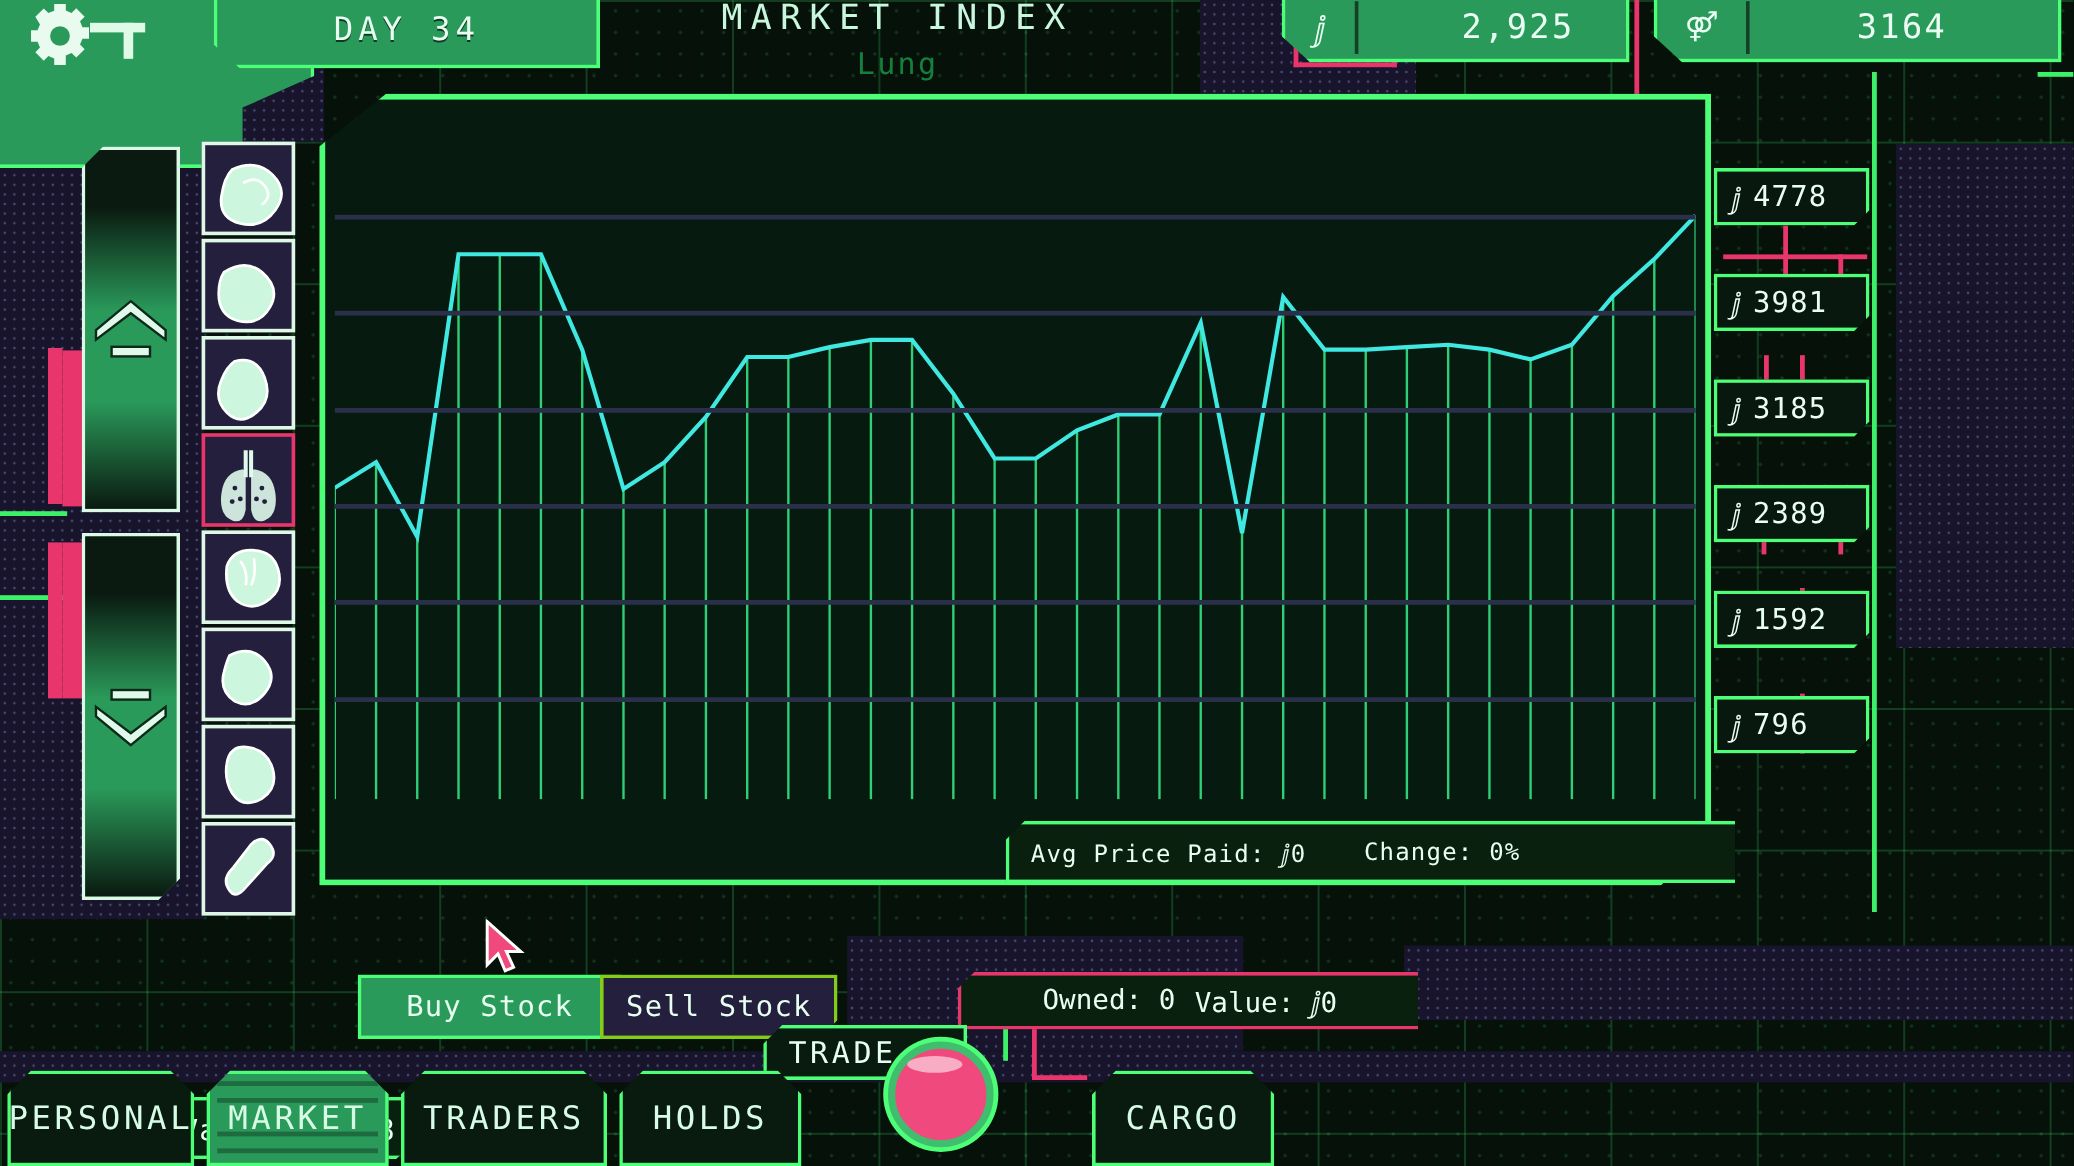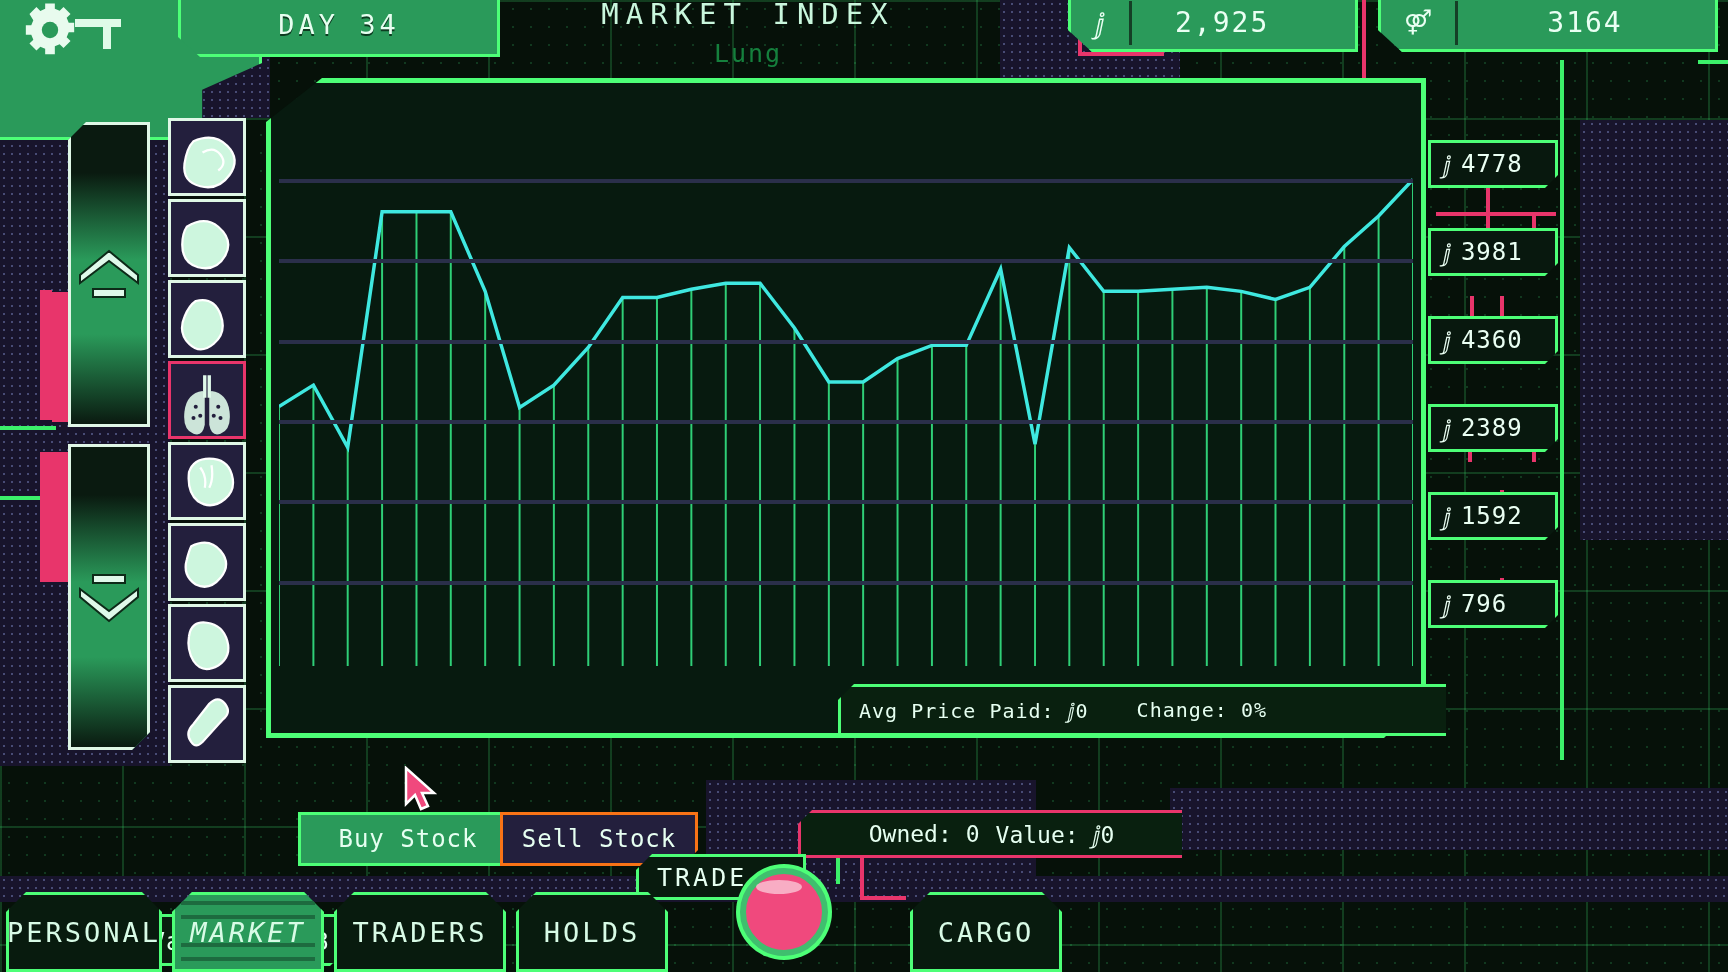--- a/index.html
+++ b/index.html
@@ -63,21 +63,21 @@
   #market-title{ color:#c9f7dd; font-size:29px; letter-spacing:7px; margin-top:3px;}
   #market-sub{ color:#15803d; font-size:25px; letter-spacing:2px; margin-top:8px;}
 
   #money-chip{
     position:absolute; left:1068px; top:-8px; width:290px; height:60px;
     background:#2a9a5a; border:3px solid #4dff77;
     clip-path:polygon(0 0, 100% 0, 100% 100%, 24px 100%, 0 calc(100% - 22px));
     display:flex; align-items:center;
   }
   #money-icon{ width:58px; text-align:center; color:#eafff3; font-size:27px; }
-  #money-val{ flex:1; text-align:left; color:#eafff3; font-size:28px; letter-spacing:2px;padding-left:46px;}
+  #money-val{ flex:1; text-align:center; color:#eafff3; font-size:28px; letter-spacing:2px;padding-left:46px;}
   #money-div{ position:absolute; left:58px; top:6px; bottom:4px; width:3px; background:#153f26; }
 
   #rep-chip{
     position:absolute; left:1378px; top:-8px; width:340px; height:60px;
     background:#2a9a5a; border:3px solid #4dff77;
     clip-path:polygon(0 0, 100% 0, 100% 100%, 24px 100%, 0 calc(100% - 22px));
     display:flex; align-items:center;
   }
   #rep-icon{ width:74px; text-align:center; color:#eafff3; font-size:24px;}
   #rep-val{ flex:1; text-align:center; color:#eafff3; font-size:28px; letter-spacing:2px;}
@@ -145,21 +145,21 @@
 
   
   #buy-btn{
     position:absolute; left:298px; top:812px; width:220px; height:54px;
     background:#2a9a5a; border:3px solid #4dff77;
     clip-path:polygon(0 0,100% 0,100% calc(100% - 16px), calc(100% - 16px) 100%,0 100%);
     display:flex; align-items:center; justify-content:center;
   }
   #sell-btn{
     position:absolute; left:500px; top:812px; width:198px; height:54px;
-    background:#231f3d; border:3px solid #f97316;
+    background:#231f3d; border:3px solid #84cc16;
     clip-path:polygon(0 0,100% 0,100% calc(100% - 16px), calc(100% - 16px) 100%,0 100%);
     display:flex; align-items:center; justify-content:center;
   }
   #buy-btn span,#sell-btn span{ color:#e6fff1; font-size:24px; letter-spacing:1px;}
 
   #owned-bar{
     position:absolute; left:798px; top:810px; width:384px; height:48px;
     border:3px solid #e8356b; border-right:none; background:#09200f;
     clip-path:polygon(14px 0, 100% 0, 100% 100%, 0 100%, 0 14px);
     display:flex; align-items:center; justify-content:center; gap:16px;
@@ -415,21 +415,21 @@
       <div class="price-chip" style="top: 0px;">
         <span class="cur">ⅉ</span>
         <span class="num">4778</span>
       </div>
       <div class="price-chip" style="top: 88px;">
         <span class="cur">ⅉ</span>
         <span class="num">3981</span>
       </div>
       <div class="price-chip" style="top: 176px;">
         <span class="cur">ⅉ</span>
-        <span class="num">4360</span>
+        <span class="num">3185</span>
       </div>
       <div class="price-chip" style="top: 264px;">
         <span class="cur">ⅉ</span>
         <span class="num">2389</span>
       </div>
       <div class="price-chip" style="top: 352px;">
         <span class="cur">ⅉ</span>
         <span class="num">1592</span>
       </div>
       <div class="price-chip" style="top: 440px;">
@@ -455,21 +455,21 @@
   </svg>
 
   <div id="nav">
     <div id="trade-chip">
       <span>TRADE</span>
     </div>
     <div id="trade-knob"></div>
   <div class="nav-tab" style="left: 6px; width: 156px;">
         <span>PERSONAL</span>
       </div>
-      <div class="nav-tab active" style="left: 172px; width: 152px; font-style: italic;">
+      <div class="nav-tab active" style="left: 172px; width: 152px;">
         <div class="stripe" style="top:6px"></div>
         <div class="stripe" style="top:20px"></div>
         <div class="stripe" style="bottom:8px"></div>
         <div class="stripe" style="bottom:22px"></div>
         <span>MARKET</span>
       </div>
       <div class="nav-tab" style="left: 334px; width: 172px;">
         <span>TRADERS</span>
       </div>
       <div class="nav-tab" style="left: 516px; width: 152px;">

